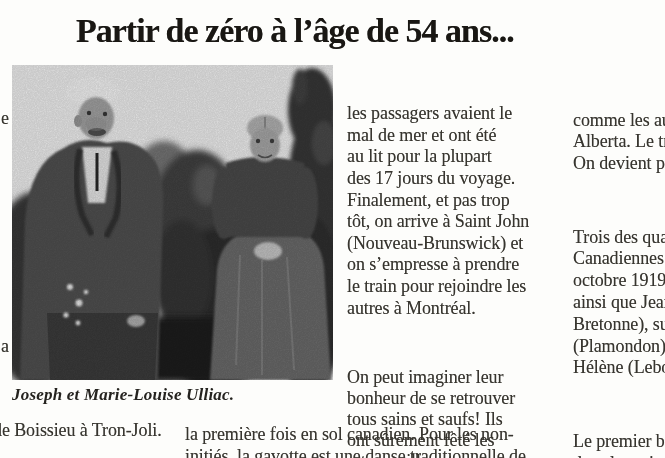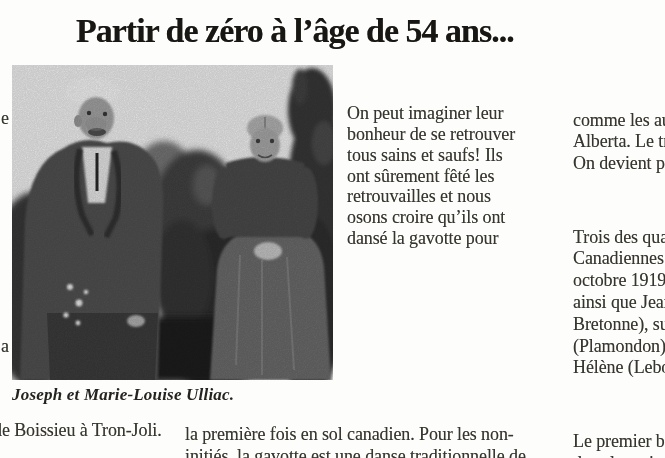--- a/index.html
+++ b/index.html
@@ -152,20 +152,30 @@
     </svg>
   </div>
 
   <div class="caption">Joseph et Marie-Louise Ulliac.</div>
 
   <div class="txt frag-top">e</div>
   <div class="txt frag-mid">a</div>
   <div class="txt frag-bottom">de Boissieu à Tron-Joli.</div>
 
   <div class="txt col-mid">
+    <div class="p1">les passagers avaient le
+mal de mer et ont été
+au lit pour la plupart
+des 17 jours du voyage.
+Finalement, et pas trop
+tôt, on arrive à Saint John
+(Nouveau-Brunswick) et
+on s’empresse à prendre
+le train pour rejoindre les
+autres à Montréal.</div>
     <div class="p2">On peut imaginer leur
 bonheur de se retrouver
 tous sains et saufs! Ils
 ont sûrement fêté les
 retrouvailles et nous
 osons croire qu’ils ont
 dansé la gavotte pour</div>
   </div>
   <div class="txt col-mid-wide">la première fois en sol canadien. Pour les non-
 initiés, la gavotte est une danse traditionnelle de</div>

